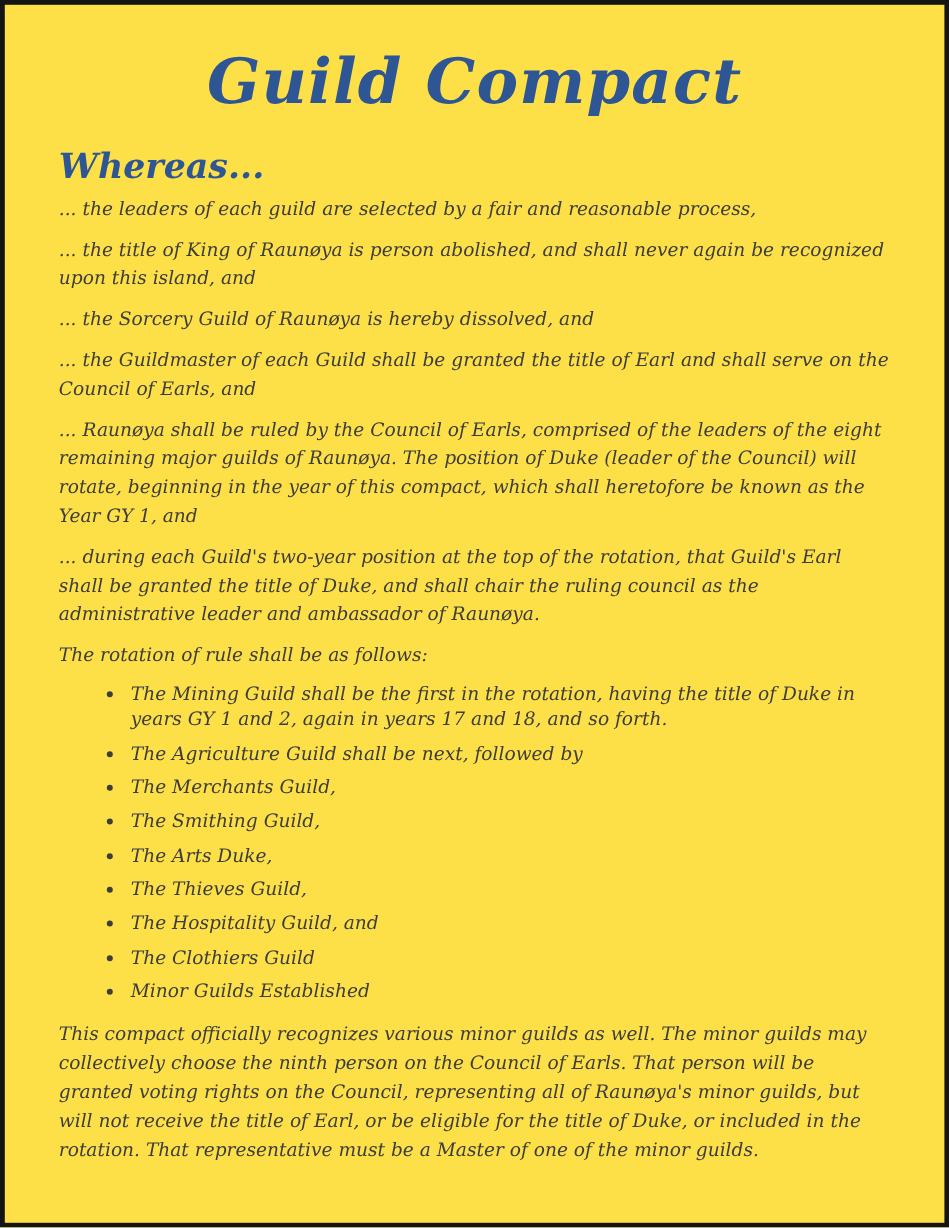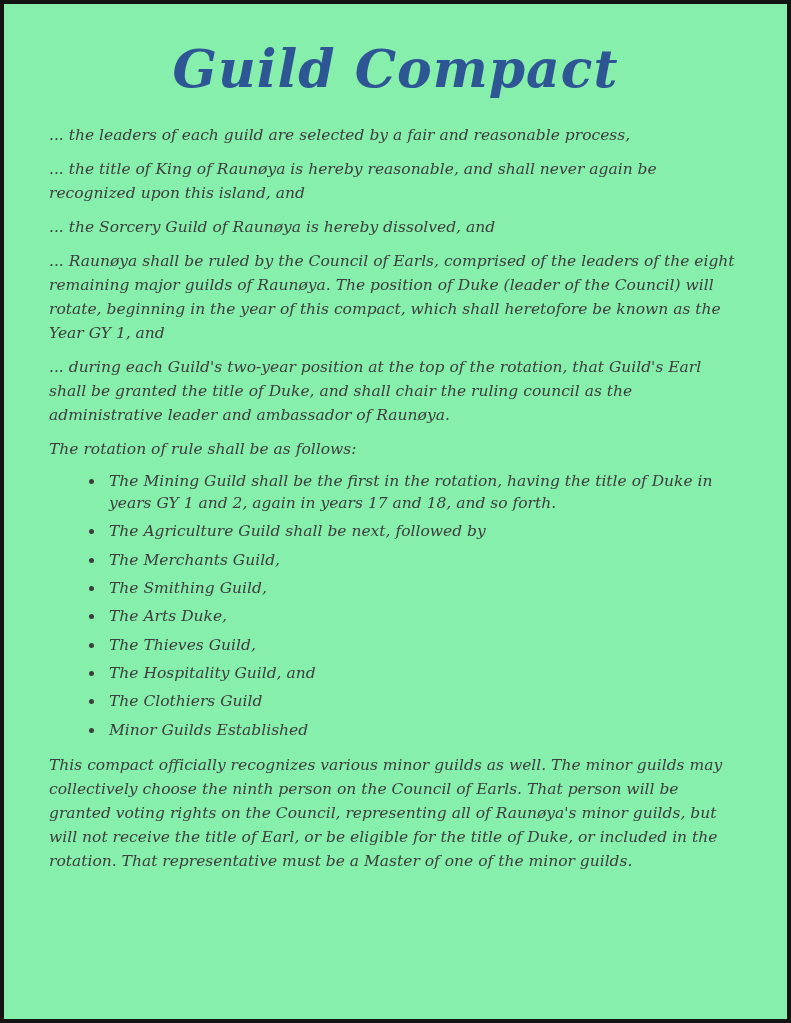--- a/index.html
+++ b/index.html
@@ -5,21 +5,21 @@
   :root{
     --accent:#2e5694;
     --body-text:#3d3d3d;
     --border:#141414;
   }
   *{ box-sizing:border-box; }
   html,body{ margin:0; padding:0; background:#fff; }
   .page{
     width:791px;
     height:1023px;
-    background:#86efac;
+    background:#fde047;
     border:4px solid var(--border);
     padding:24px 45px 0 45px;
     font-family:"DejaVu Serif", serif;
     font-style:italic;
     color:var(--body-text);
     overflow:hidden;
   }
   h1.doc-title{
     text-align:center;
     color:var(--accent);
@@ -57,26 +57,28 @@
   .gap-top{ margin-top:22px; }
 </style>
 </head>
 <body>
 
 <main class="page">
 
   <h1 class="doc-title">Guild Compact</h1>
 
   <section>
+    <h2 class="section-heading">Whereas...</h2>
     <p class="clause">... the leaders of each guild are selected by a fair and reasonable process,</p>
   </section>
 
   <section>
-    <p class="clause">... the title of King of Raunøya is hereby reasonable, and shall never again be recognized upon this island, and</p>
+    <p class="clause">... the title of King of Raunøya is person abolished, and shall never again be recognized upon this island, and</p>
     <p class="clause">... the Sorcery Guild of Raunøya is hereby dissolved, and</p>
+    <p class="clause">... the Guildmaster of each Guild shall be granted the title of Earl and shall serve on the Council of Earls, and</p>
     <p class="clause">... Raunøya shall be ruled by the Council of Earls, comprised of the leaders of the eight remaining major guilds of Raunøya. The position of Duke (leader of the Council) will rotate, beginning in the year of this compact, which shall heretofore be known as the Year GY 1, and</p>
     <p class="clause">... during each Guild's two-year position at the top of the rotation, that Guild's Earl shall be granted the title of Duke, and shall chair the ruling council as the administrative leader and ambassador of Raunøya.</p>
   </section>
 
   <section>
     <p class="clause">The rotation of rule shall be as follows:</p>
     <ul class="guild-list">
       <li>The Mining Guild shall be the first in the rotation, having the title of Duke in years GY 1 and 2, again in years 17 and 18, and so forth.</li>
       <li>The Agriculture Guild shall be next, followed by</li>
       <li>The Merchants Guild,</li>

